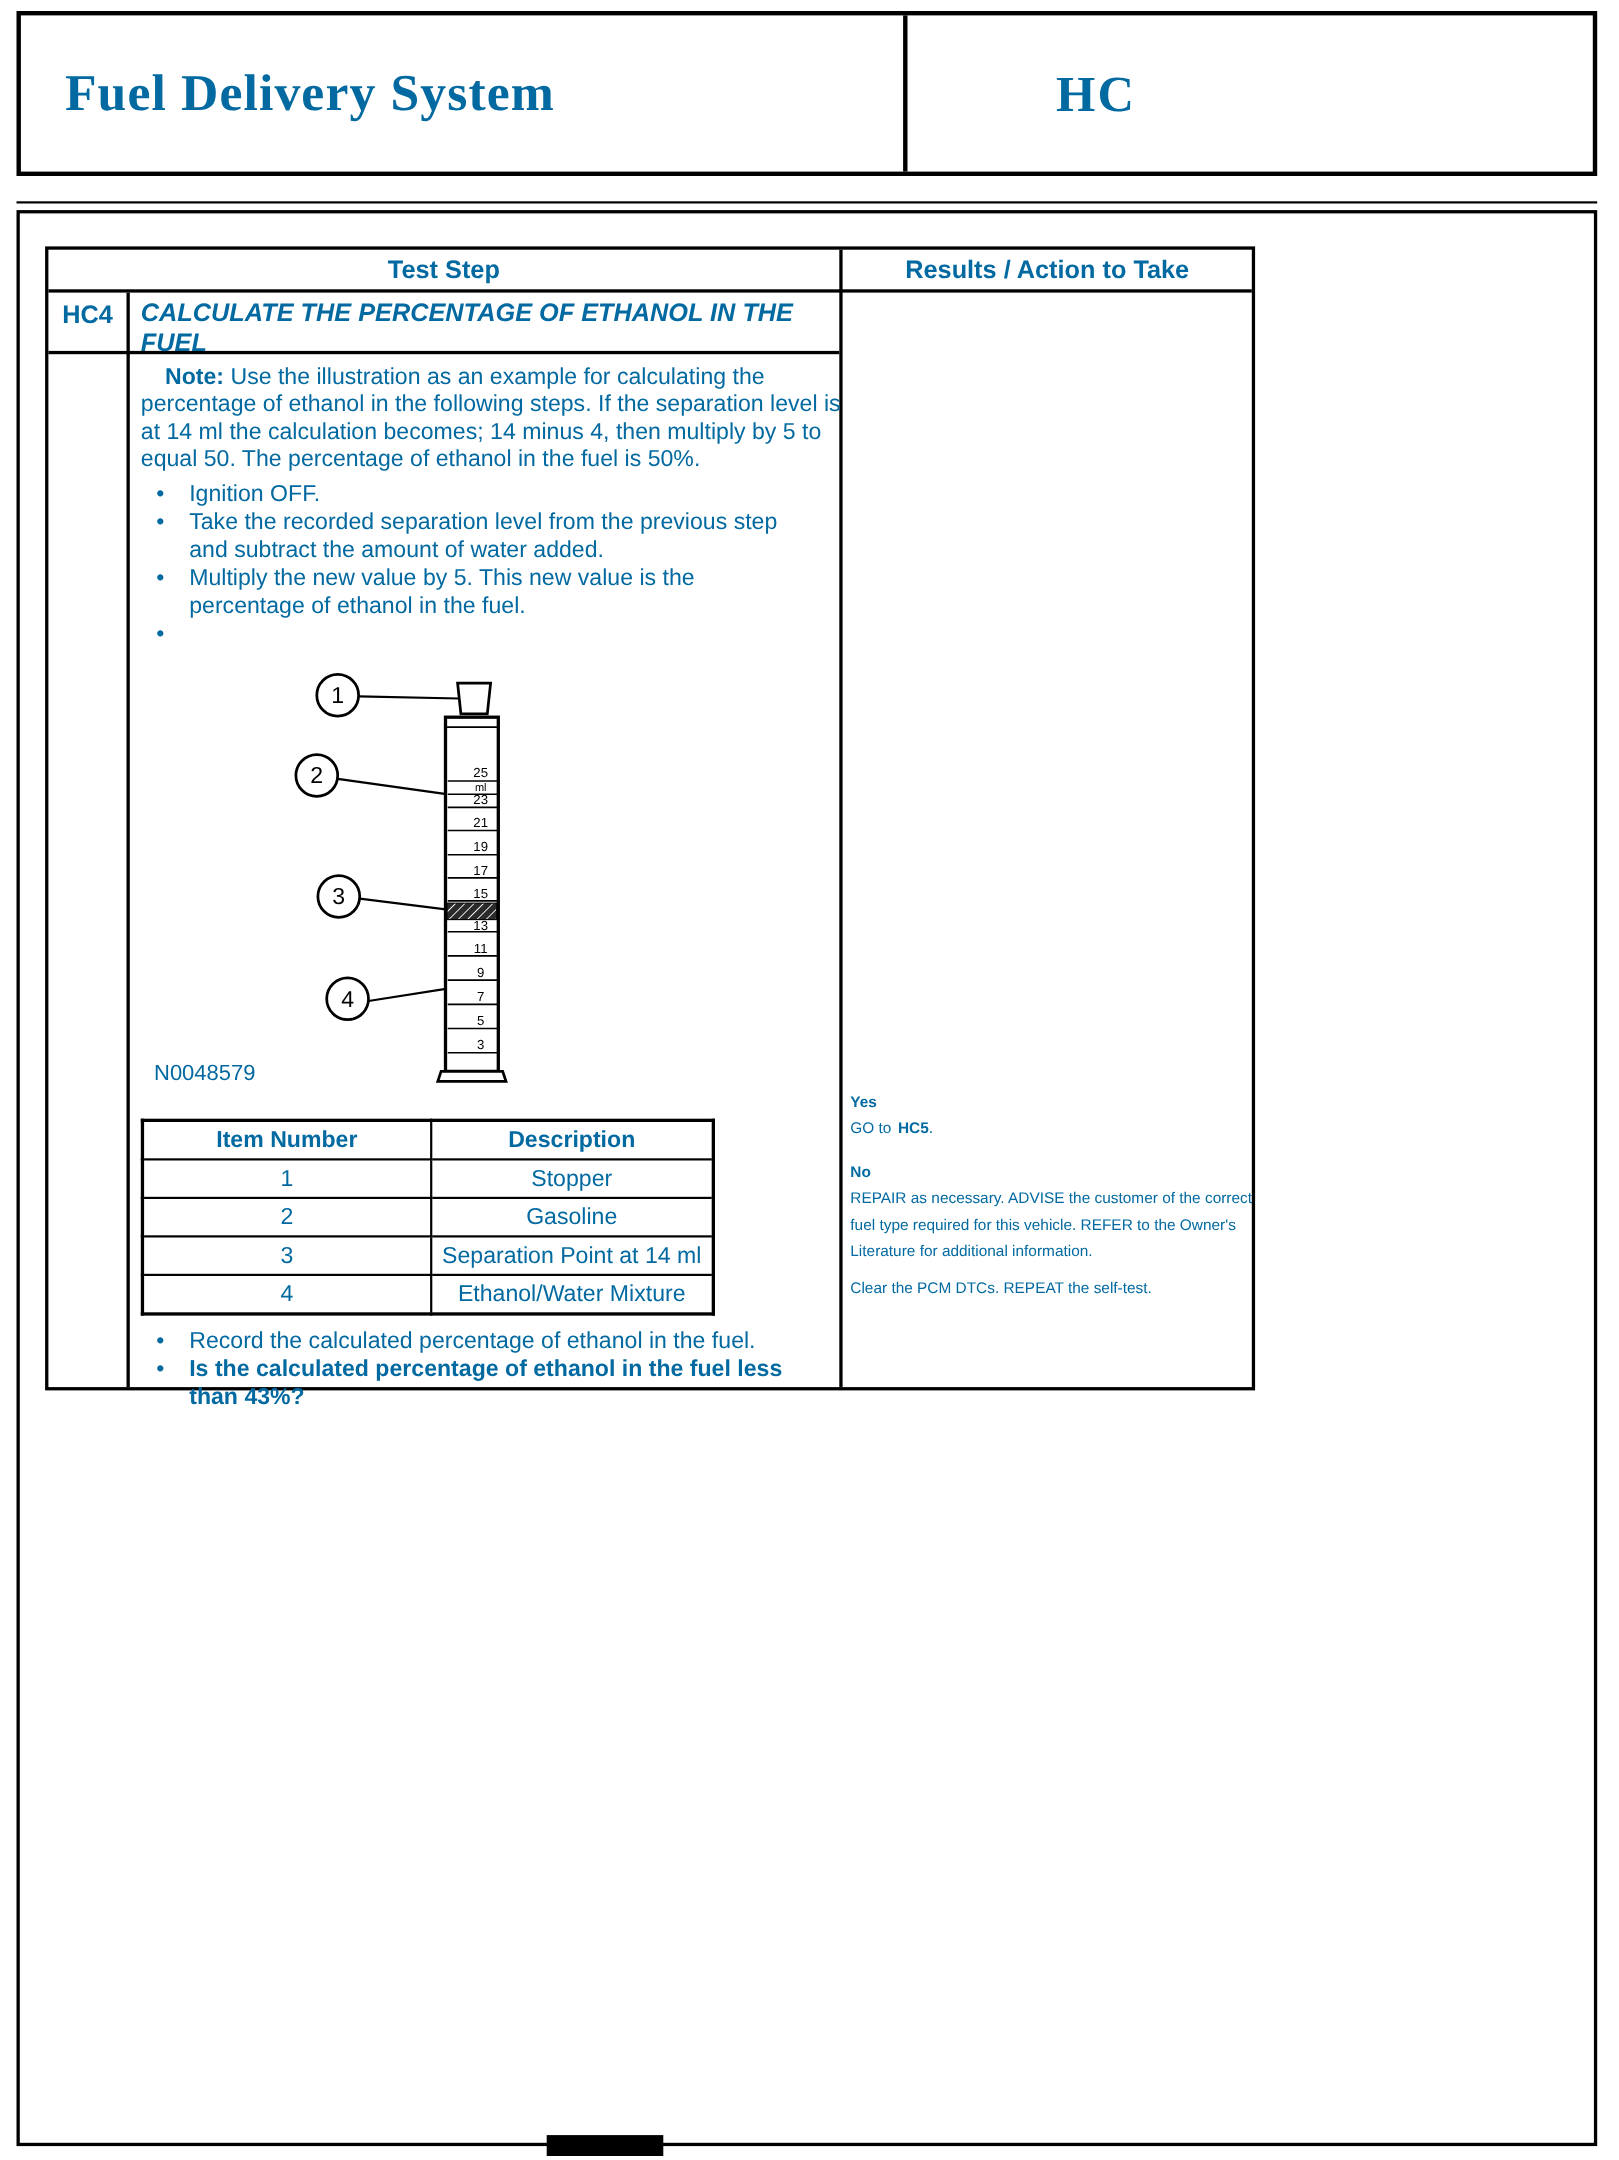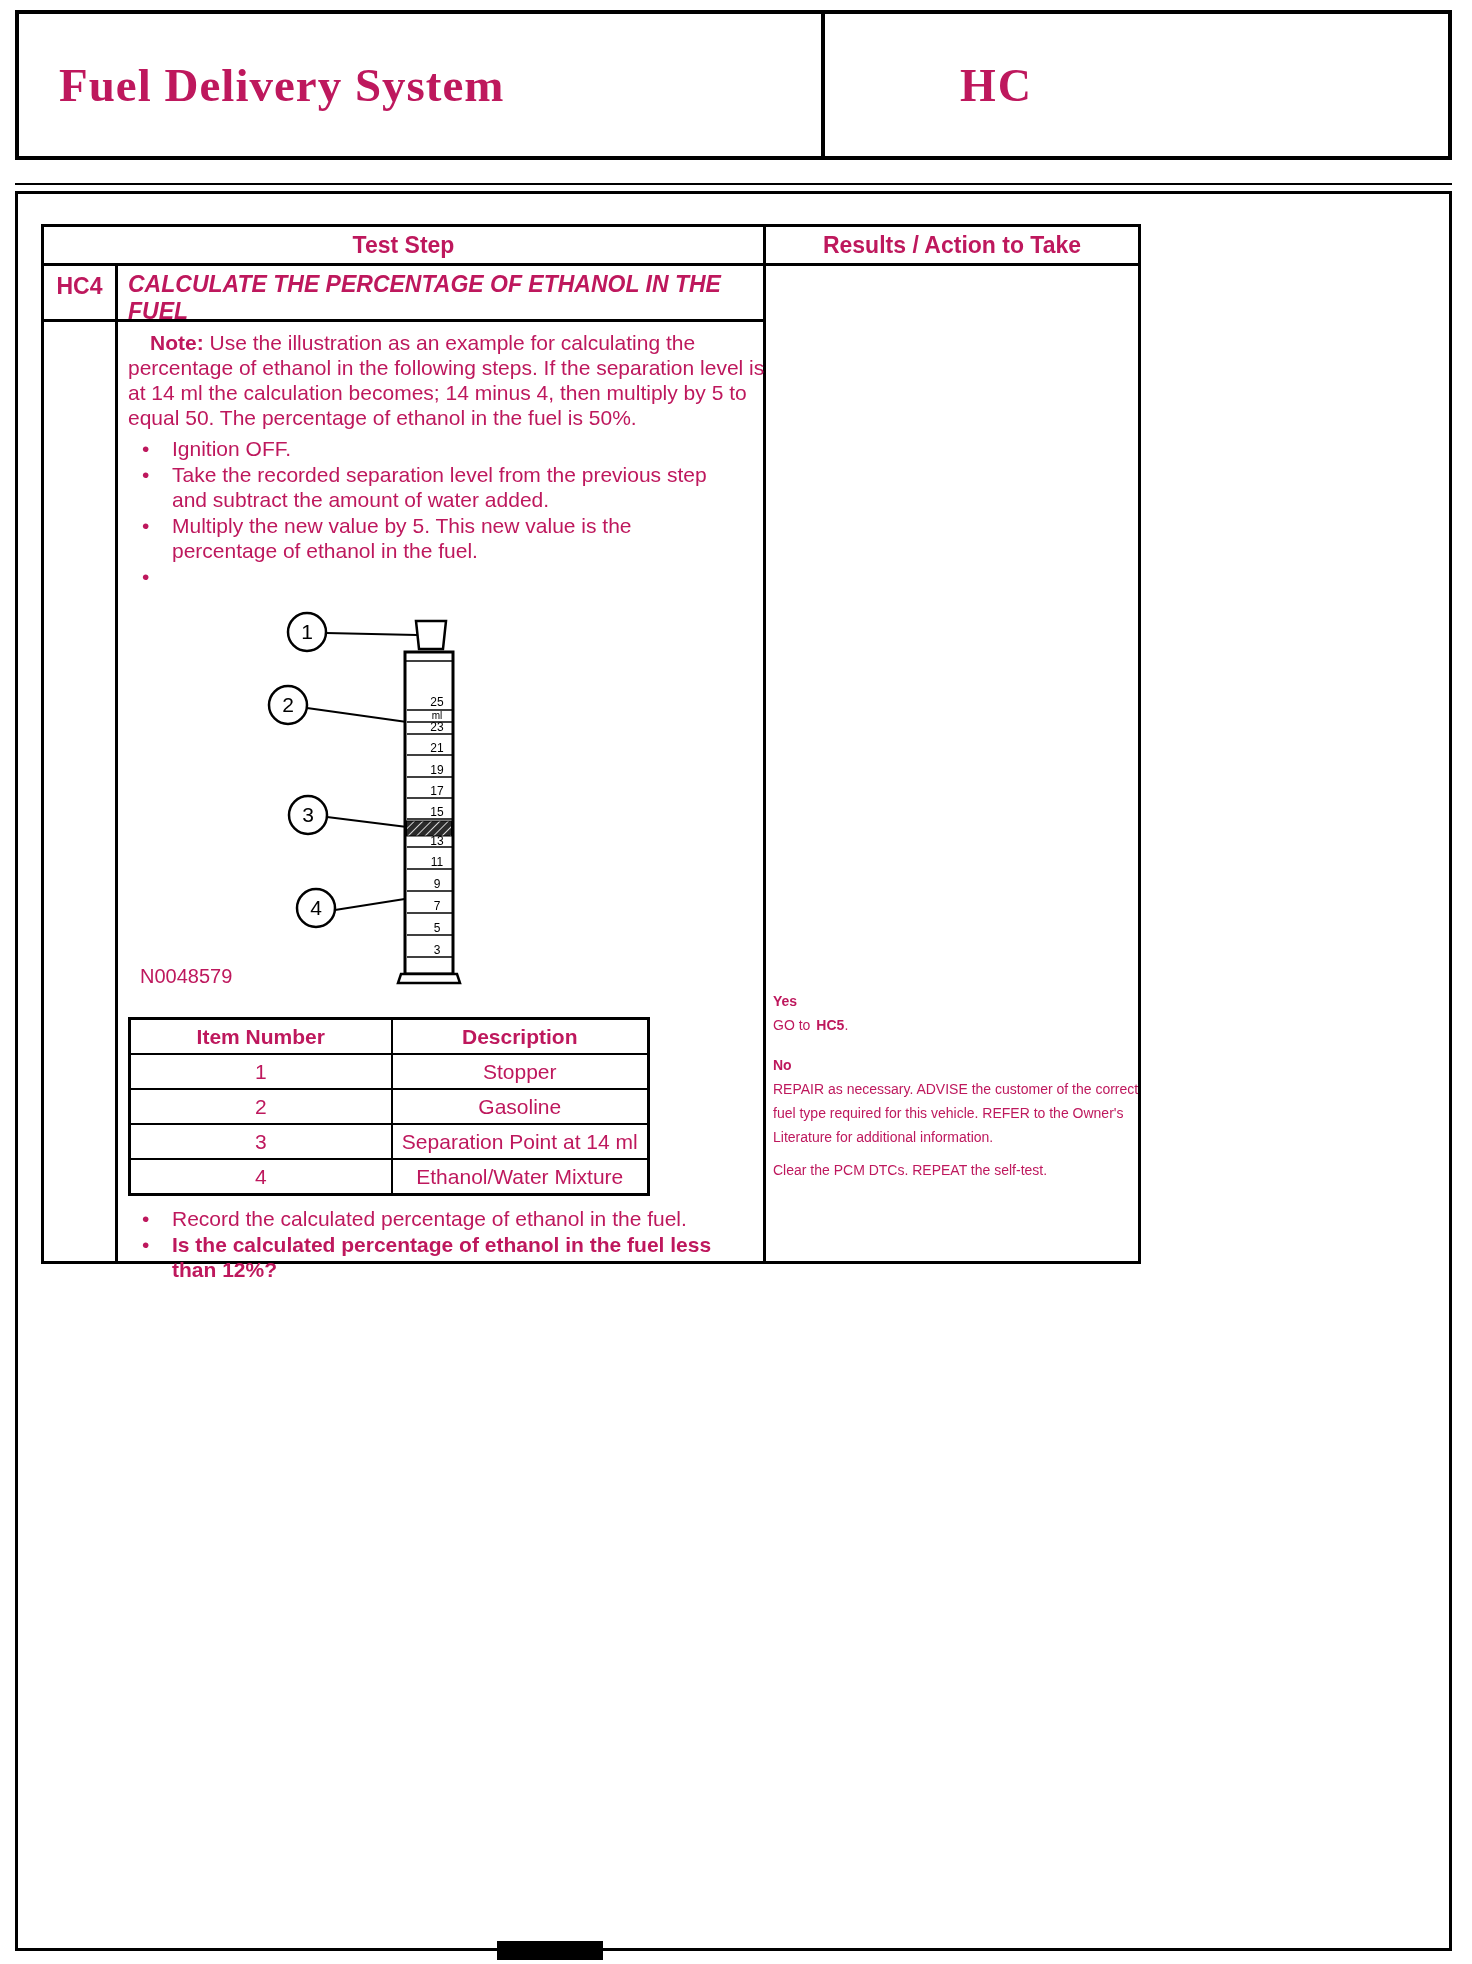--- a/index.html
+++ b/index.html
@@ -1,19 +1,19 @@
 <!DOCTYPE html>
 <html><head>
 <meta charset="utf-8">
 <style>
   * { box-sizing: border-box; }
   html, body { margin:0; padding:0; background:#e8e8e8; }
   .page {
     position:relative; width:1472px; height:1964px; margin:0 auto;
-    background:#ffffff; color:#be185d;
+    background:#ffffff; color:#0369a1;
     font-family:"Liberation Sans", sans-serif;
   }
 
   
   .header-box {
     position:absolute; left:15px; top:10px; width:1437px; height:150px;
     border:4px solid #000; display:flex;
   }
   .header-title-cell { width:802px; display:flex; align-items:center; padding-left:40px; }
   .header-title-cell h1 {
@@ -226,21 +226,21 @@
           </tbody>
         </table>
 
         <ul class="bullets bottom-bullets">
           <li>
               <span class="dot">•</span>
               <span class="btext">Record the calculated percentage of ethanol in the fuel.</span>
             </li>
           <li>
               <span class="dot">•</span>
-              <span class="btext bold">Is the calculated percentage of ethanol in the fuel less than 12%?</span>
+              <span class="btext bold">Is the calculated percentage of ethanol in the fuel less than 43%?</span>
             </li>
         </ul>
 
       </div>
 
       <div class="results-content">
         <div class="r-yes">Yes</div>
         <div class="r-go"><span>GO to</span><span class="bold">HC5</span><span>.</span></div>
         <div class="r-no">No</div>
         <p class="r-p1">REPAIR as necessary. ADVISE the customer of the correct fuel type required for this vehicle. REFER to the Owner's Literature for additional information.</p>

